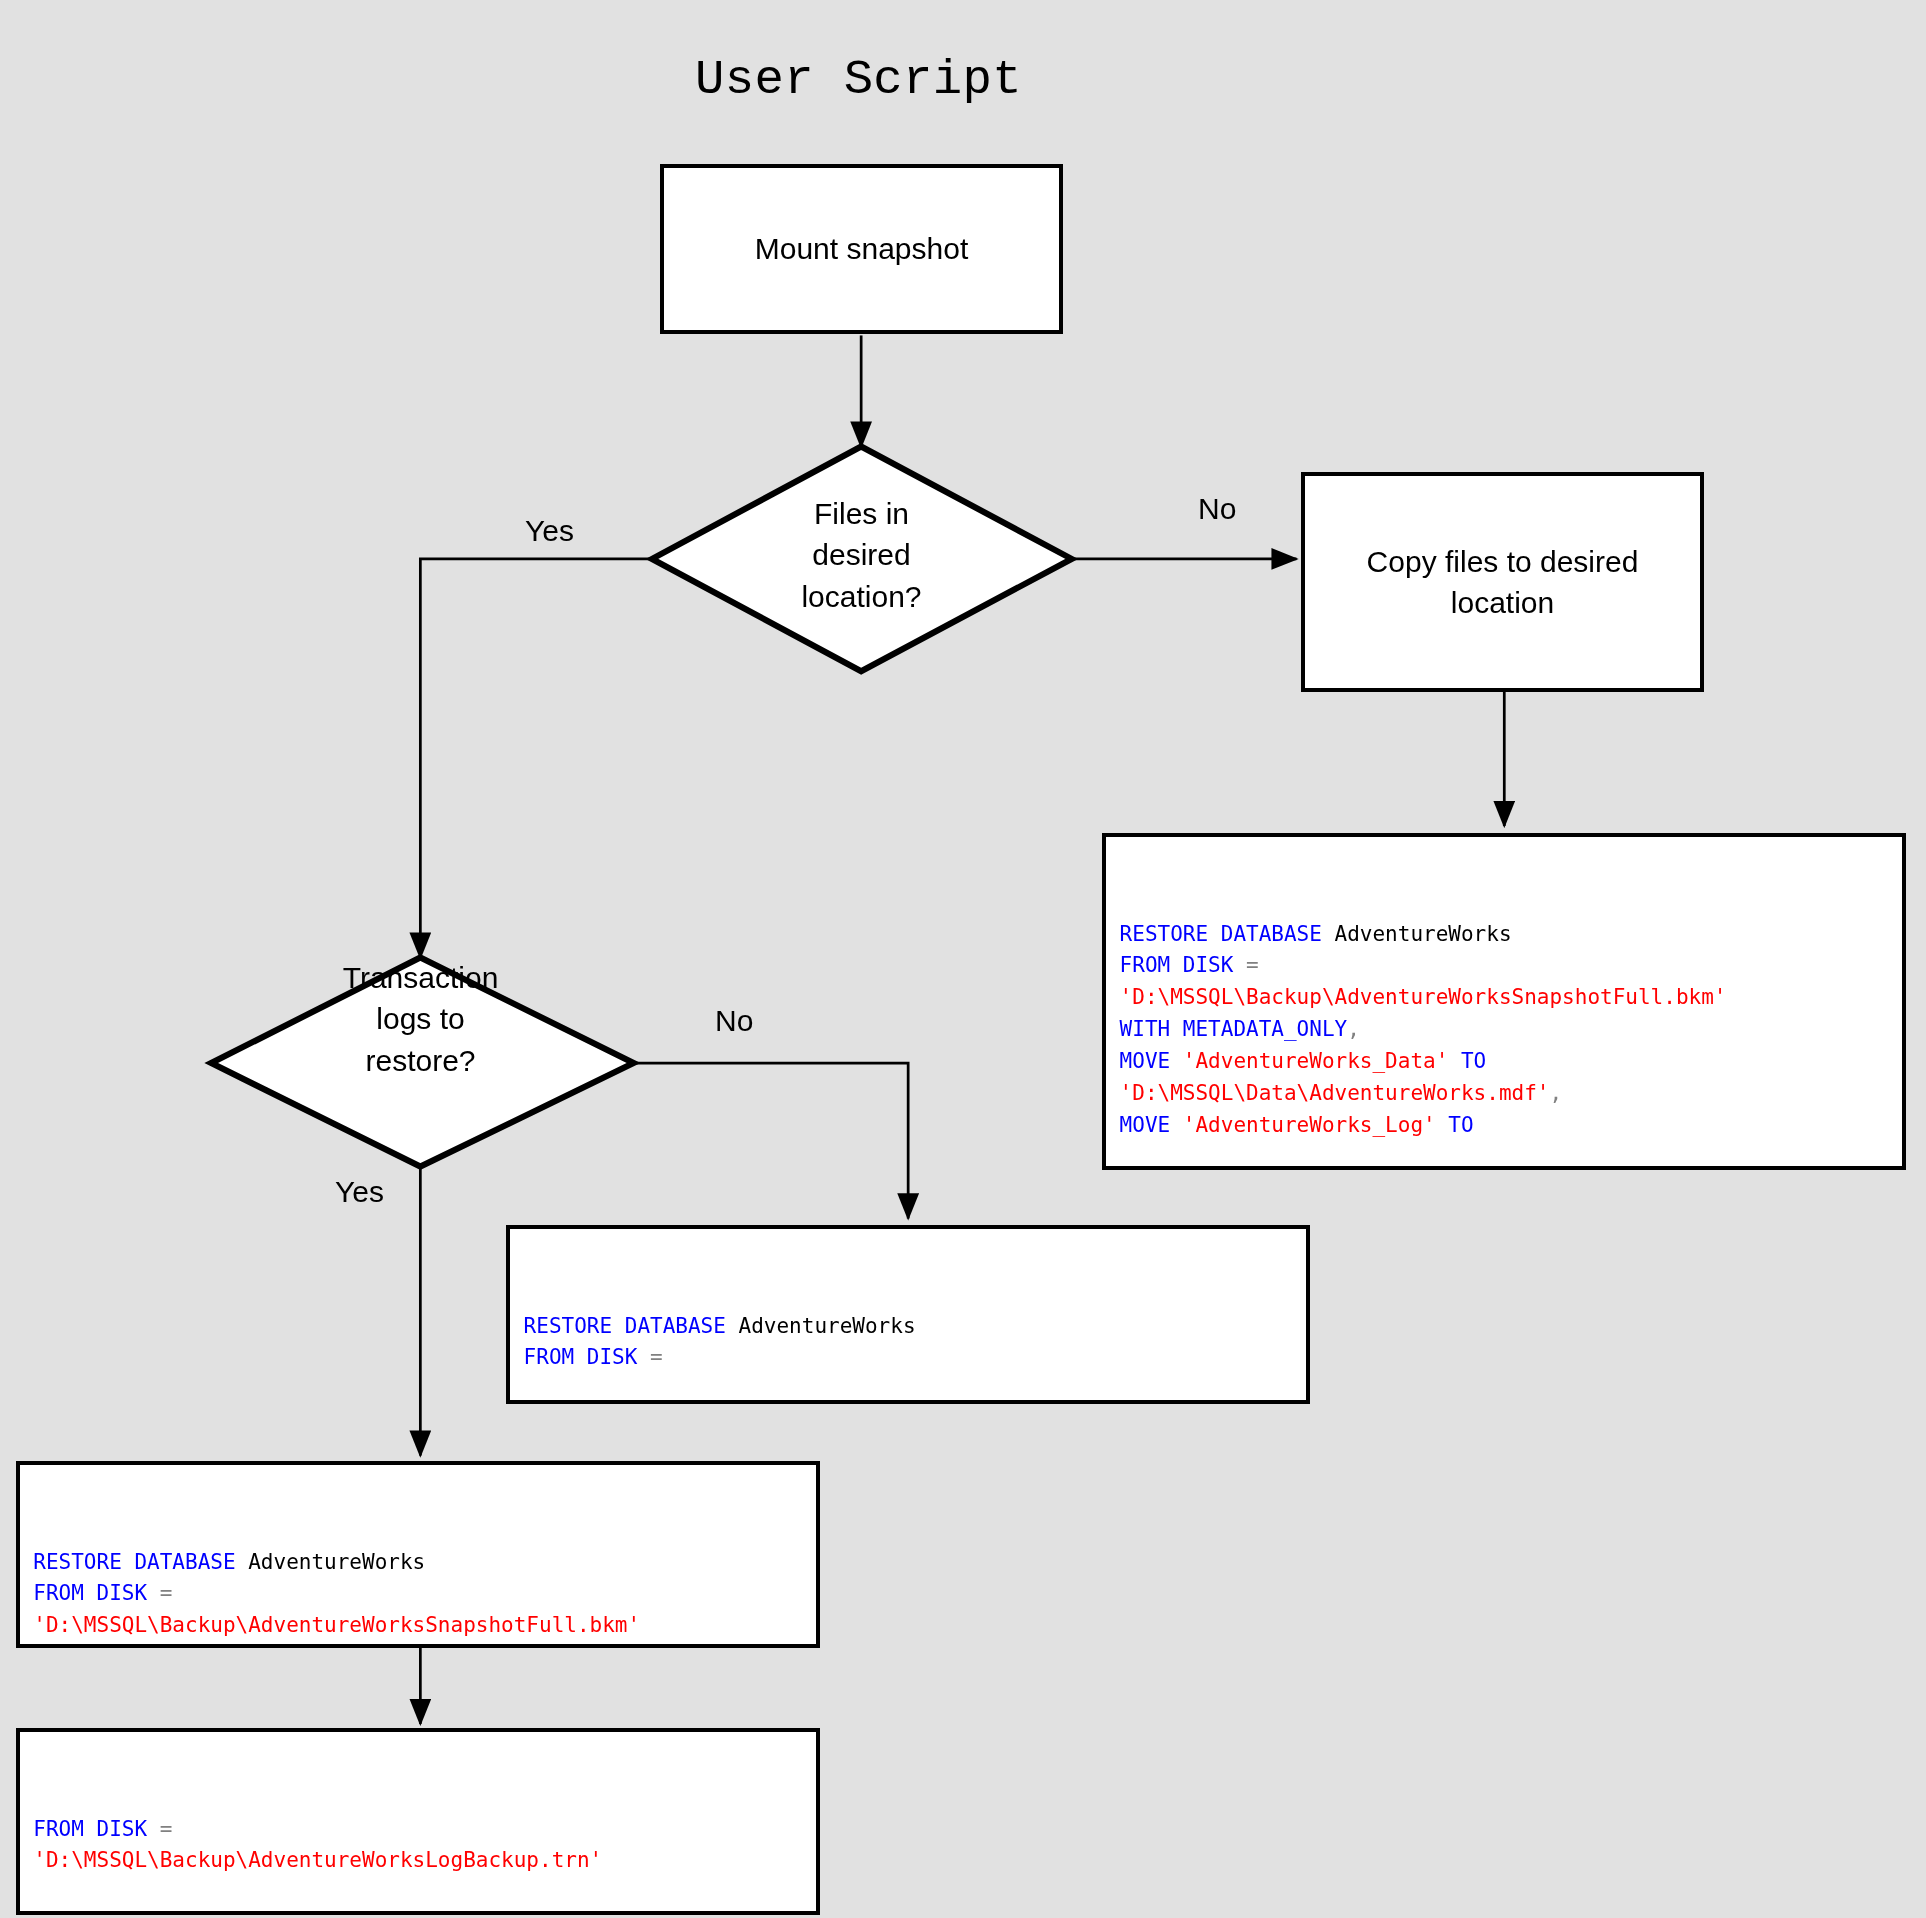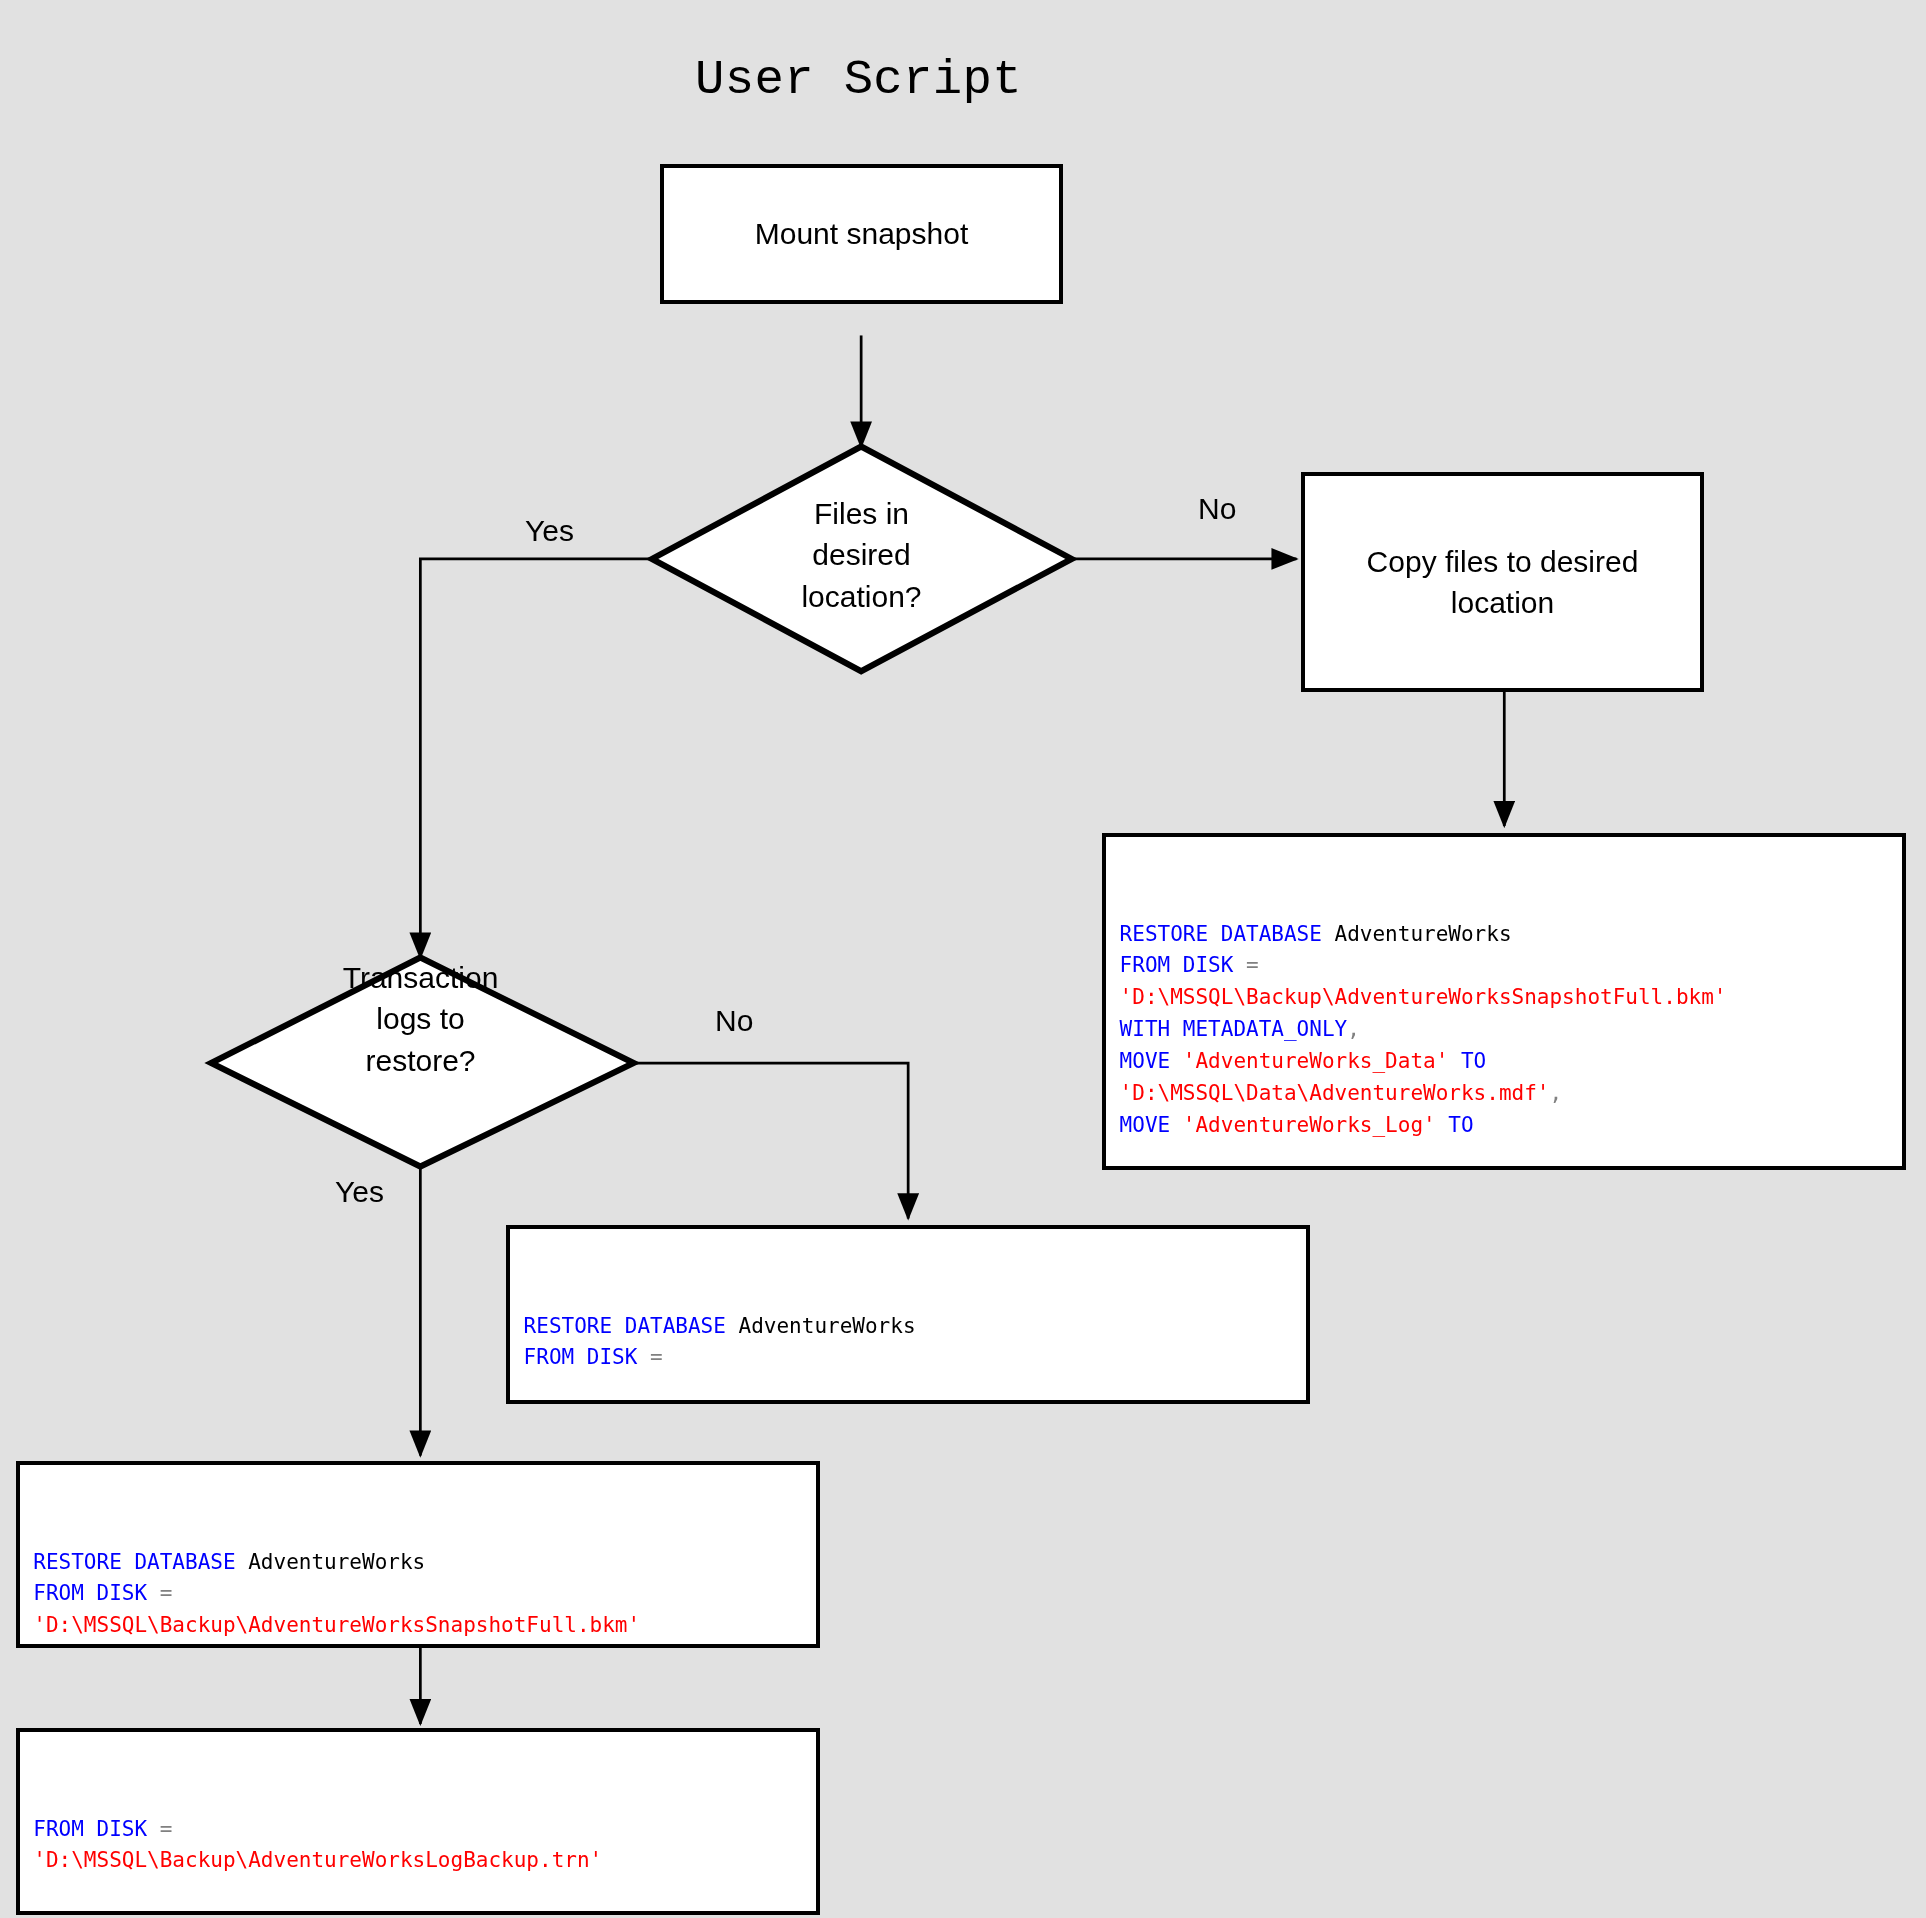--- a/index.html
+++ b/index.html
@@ -116,21 +116,21 @@
   
   <line x1="617" y1="2418" x2="617" y2="2530" stroke="#000000" stroke-width="4" marker-end="url(#arrowhead)"></line>
 
   
   <polygon points="1264,655 1573,820 1264,985 957,820" fill="#ffffff" stroke="#000000" stroke-width="9"></polygon>
 
   
   <polygon points="617,1405 930,1560 617,1712 310,1560" fill="#ffffff" stroke="#000000" stroke-width="9"></polygon>
 </svg>
 
-<div class="node-box" style="left:660px; top:164px; width:403px; height:140px;">
+<div class="node-box" style="left:660px; top:164px; width:403px; height:170px;">
   <span>Mount snapshot</span>
 </div>
 
 <div class="node-box" style="left:1301px; top:472px; width:403px; height:220px;">
   <span style="white-space:pre-line;">Copy files to desired
 location</span>
 </div>
 
 <div class="diamond-label" style="left:725px; top:493px; width:273px; text-align:center;">Files in
 desired

